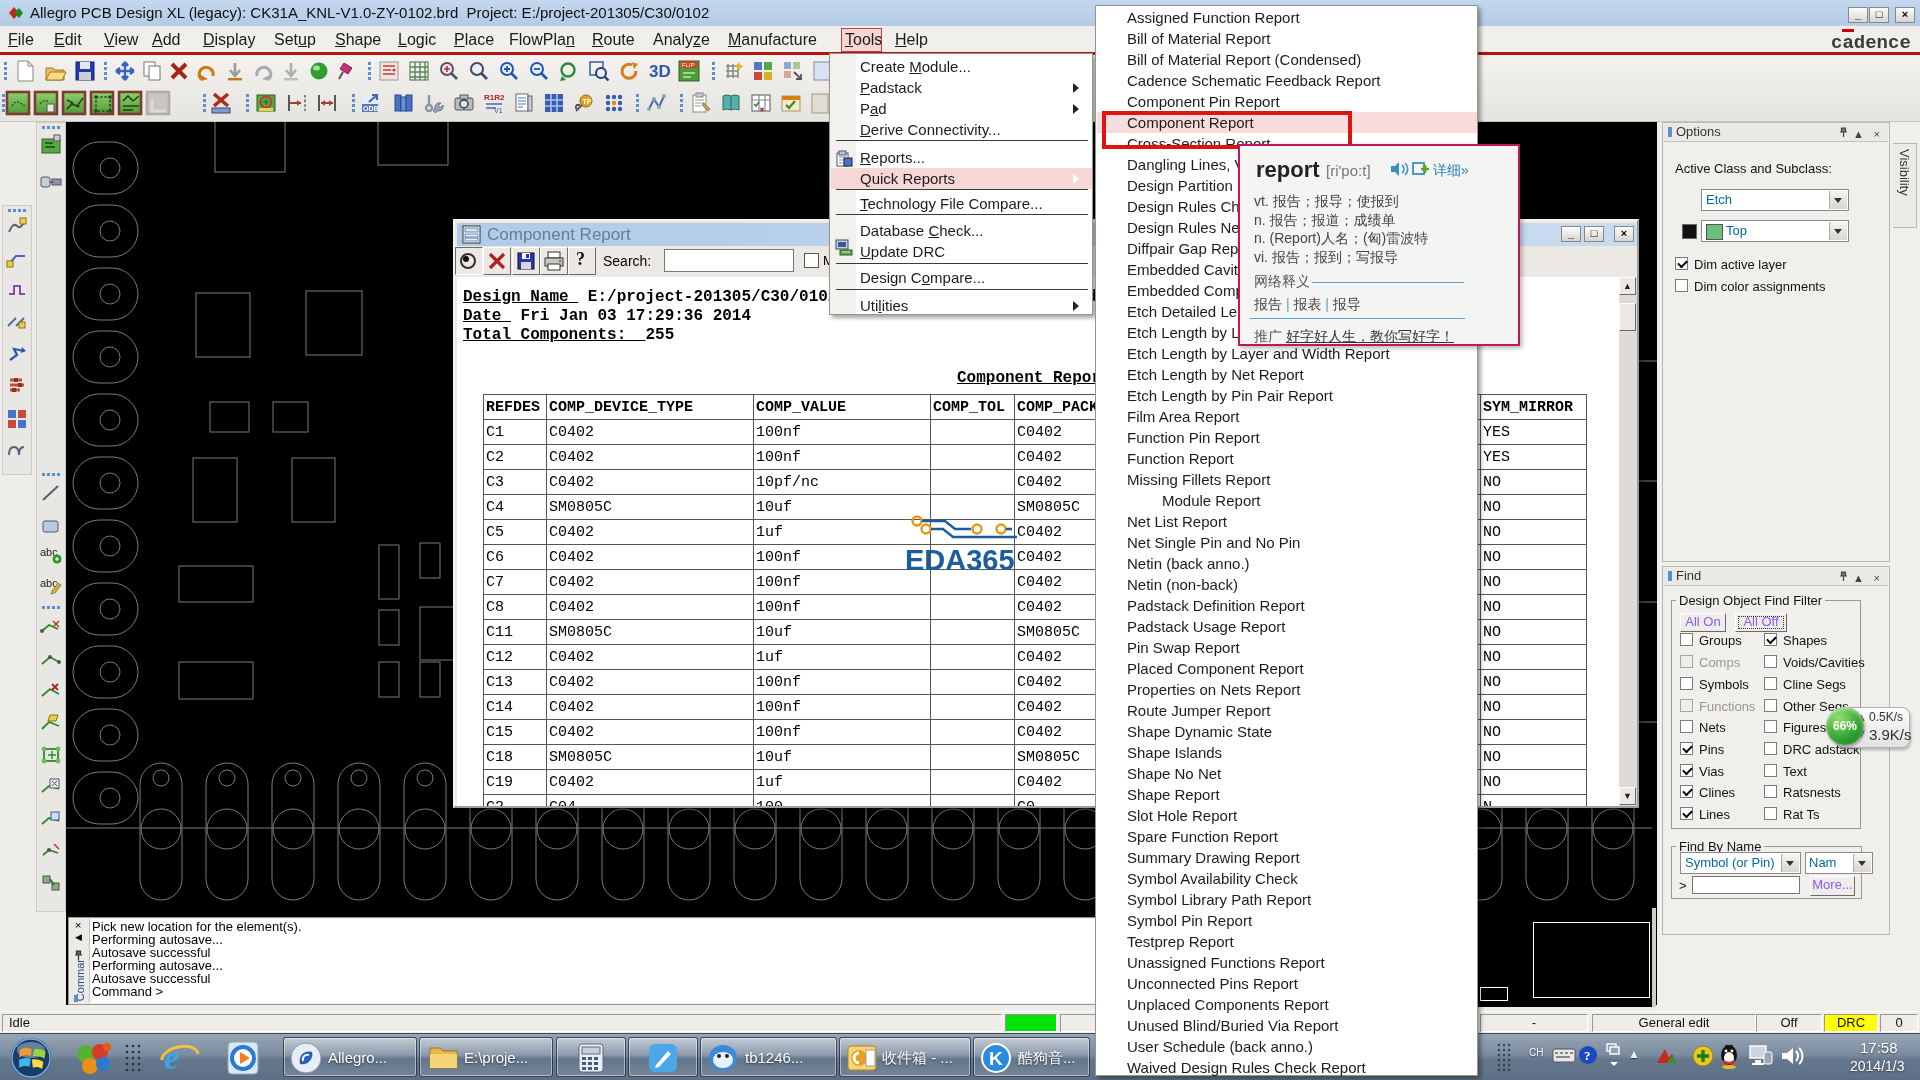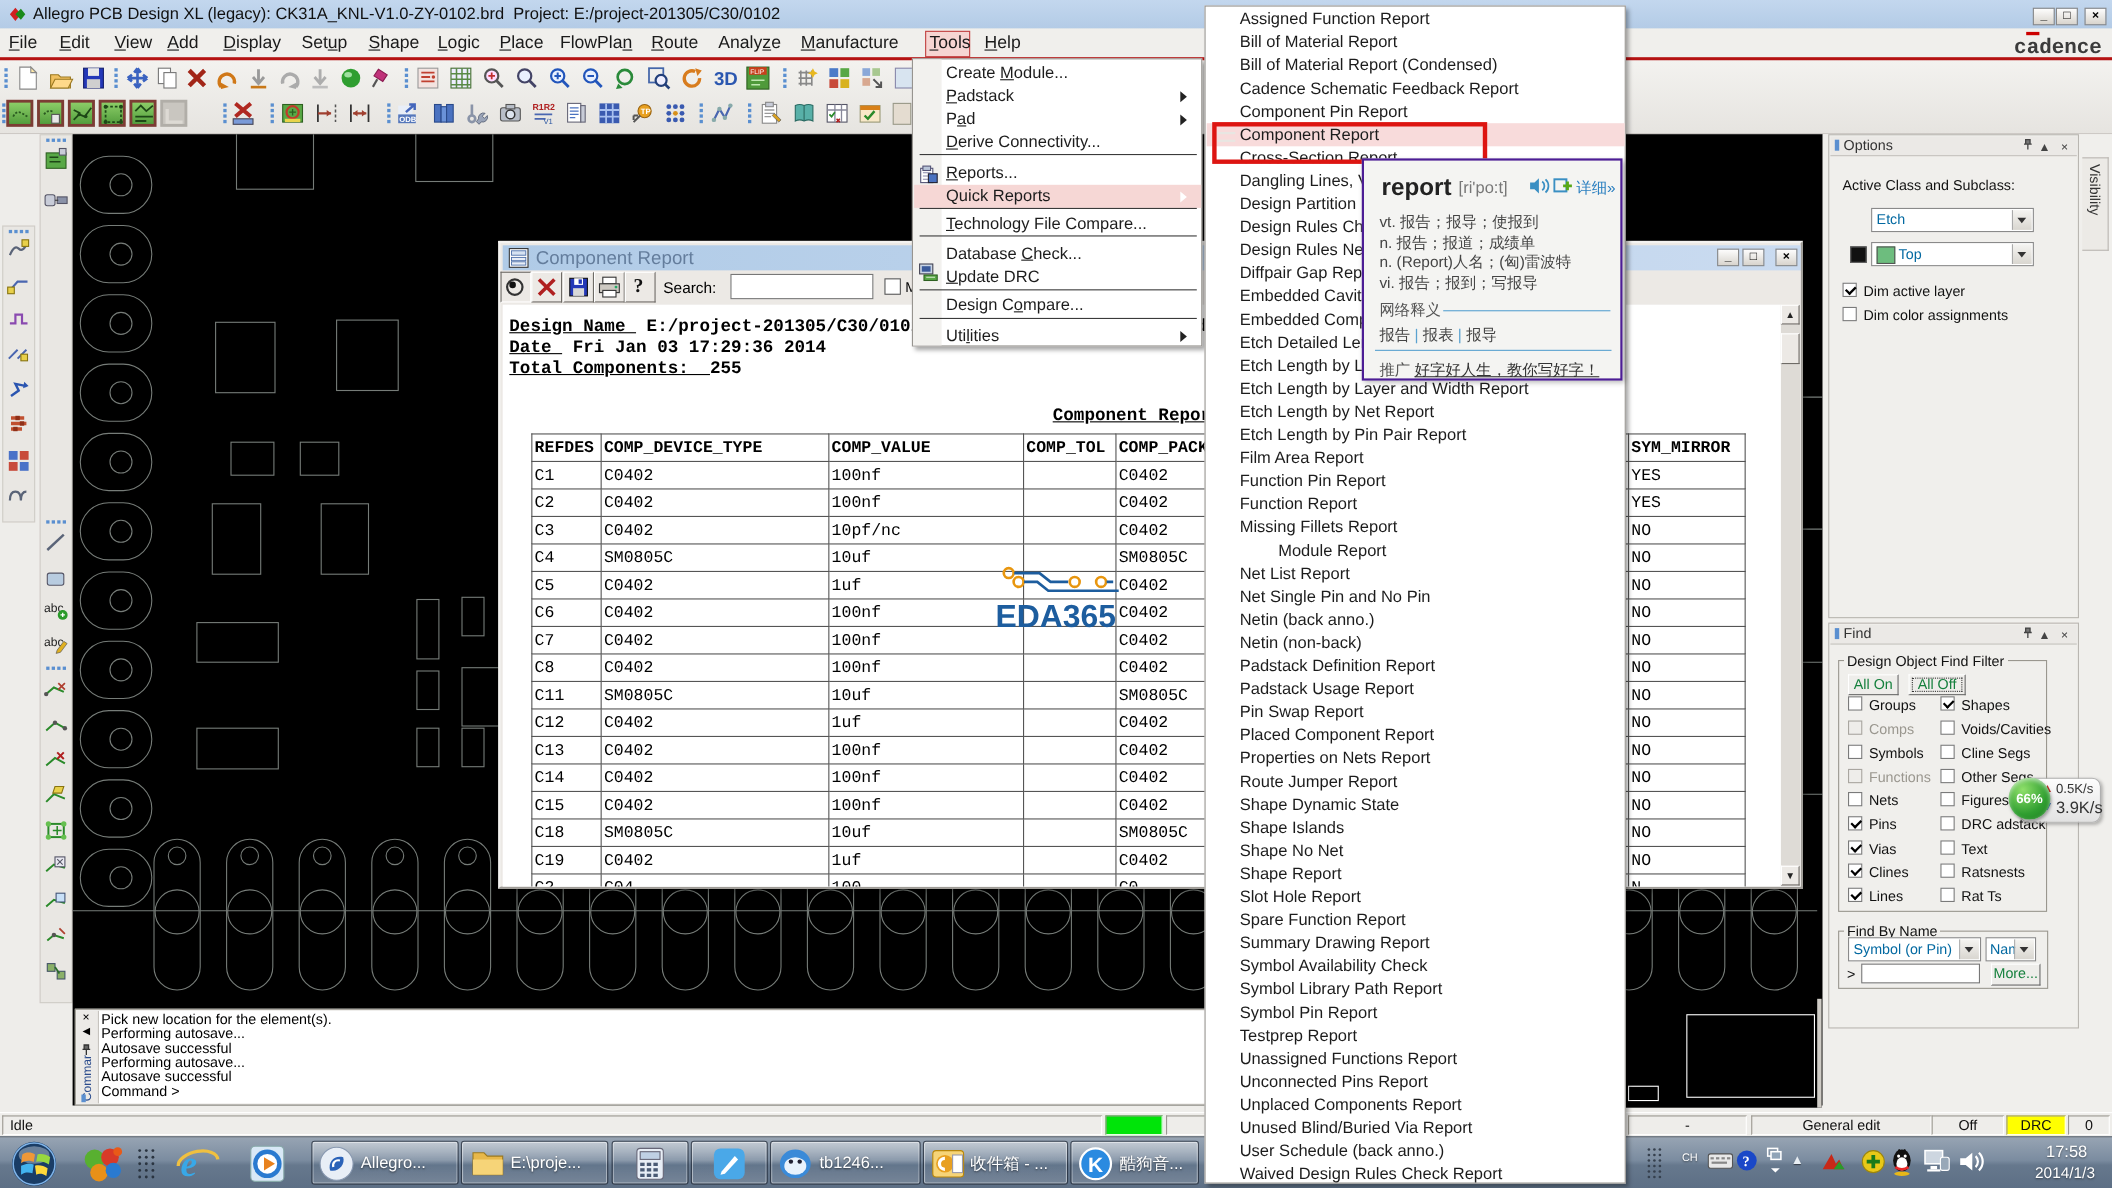--- a/index.html
+++ b/index.html
@@ -27,21 +27,21 @@
 #rightcol{left:1657px;top:122px;width:263px;height:889px;background:#f0efec;}
 .panel{position:absolute;background:#f0efec;border:1px solid #b9b6b1;box-sizing:border-box;}
 .phead{position:absolute;left:1px;top:1px;right:1px;height:17px;background:#ebe9e6;border-bottom:1px solid #c6c3be;font-size:13px;color:#333;padding-left:12px;line-height:16px;}
 .pdots{position:absolute;left:4px;top:3px;width:4px;height:10px;background:linear-gradient(#5a8fd0,#5a8fd0);}
 .phbtn{position:absolute;top:2px;font-size:11px;color:#444;}
 .cb{position:absolute;width:13px;height:13px;background:#fff;border:1px solid #7a7a7a;box-sizing:border-box;}
 .cb.dis{background:#eeedea;border-color:#a9a6a0;}
 .check{position:absolute;left:2px;top:2px;width:7px;height:4px;border-left:2px solid #000;border-bottom:2px solid #000;transform:rotate(-45deg);}
 .lbl{position:absolute;font-size:13px;color:#111;}
 .lbl.dis{color:#9a978f;}
-.btn{position:absolute;background:#eeedea;border:1px solid #888;border-top-color:#fff;border-left-color:#fff;border-right-color:#6a6a6a;border-bottom-color:#6a6a6a;box-sizing:border-box;text-align:center;font-size:13px;color:#15803d;}
+.btn{position:absolute;background:#eeedea;border:1px solid #888;border-top-color:#fff;border-left-color:#fff;border-right-color:#6a6a6a;border-bottom-color:#6a6a6a;box-sizing:border-box;text-align:center;font-size:13px;color:#8b5cf6;}
 .combo{position:absolute;background:#fff;border:1px solid #8a8a8a;box-sizing:border-box;font-size:13px;color:#0369a1;}
 .cArrow{position:absolute;right:1px;top:1px;bottom:1px;width:17px;background:linear-gradient(#f5f4f1,#d9d6d0);border-left:1px solid #aaa;}
 .cArrow:after{content:"";position:absolute;left:4px;top:7px;border:4px solid transparent;border-top:5px solid #333;}
 
 #statusbar{left:0;top:1011px;width:1920px;height:22px;background:#eeedea;border-top:1px solid #fff;box-sizing:border-box;}
 .sfield{position:absolute;top:2px;height:18px;border:1px solid #9a978f;border-bottom-color:#fff;border-right-color:#fff;box-sizing:border-box;font-size:13px;color:#111;text-align:center;line-height:16px;}
 
 #taskbar{left:0;top:1033px;width:1920px;height:47px;background:linear-gradient(#97a4b3,#7b8ca0 45%,#66788d 55%,#5d6f85);border-top:1px solid #3f4c5c;box-sizing:border-box;}
 .tbtn{position:absolute;top:3px;height:40px;background:linear-gradient(rgba(255,255,255,.45),rgba(255,255,255,.12) 45%,rgba(90,110,135,.25) 55%,rgba(255,255,255,.15));border:1px solid rgba(25,35,50,.75);border-radius:3px;box-shadow:inset 0 0 0 1px rgba(255,255,255,.45);box-sizing:border-box;color:#fff;font-size:15px;}
 .tbtn span{position:absolute;left:44px;top:11px;text-shadow:0 1px 2px rgba(0,0,0,.6);}
@@ -64,21 +64,21 @@
 .tmi{position:absolute;left:1px;width:261px;height:21px;font-size:15px;color:#1c1c1c;line-height:21px;}
 .tmi .t{position:absolute;left:29px;}
 .tmi.hl{background:#f6d7d5;}
 .sep{position:absolute;left:6px;width:252px;height:1px;background:#3a3a3a;}
 .arrowR{position:absolute;right:8px;top:6px;width:0;height:0;border:5px solid transparent;border-left:6px solid #222;}
 #submenu{left:1095px;top:5px;width:383px;height:1071px;background:#fff;border:1px solid #97948f;box-shadow:3px 3px 4px rgba(0,0,0,.35);box-sizing:border-box;}
 .smi{position:absolute;left:1px;width:380px;height:21px;font-size:15px;color:#1c1c1c;line-height:21px;}
 .smi .t{position:absolute;left:30px;white-space:nowrap;}
 #redbox{left:1102px;top:111px;width:250px;height:38px;border:4px solid #dd1511;box-sizing:border-box;}
 
-#dict{left:1238px;top:144px;width:237px;height:202px;background:#f4f4f2;border:2px solid #4c1d95;box-shadow:2px 2px 5px rgba(0,0,0,.3);box-sizing:border-box;font-size:14px;color:#333;}
+#dict{left:1238px;top:144px;width:282px;height:202px;background:#f4f4f2;border:2px solid #be185d;box-shadow:2px 2px 5px rgba(0,0,0,.3);box-sizing:border-box;font-size:14px;color:#333;}
 #dict .cjk{letter-spacing:0px;}
 </style>
 </head>
 <body>
 <div id="stage">
 
 <div class="abs" id="titlebar">
   <svg class="abs" style="left:7px;top:4px" width="18" height="18" viewBox="0 0 18 18">
     <path d="M2 9 L7 3 L12 9 L7 15 Z" fill="#d02020"></path>
     <path d="M7 9 L12 4 L16 9 L12 14 Z" fill="#1a8a1a"></path>
@@ -805,21 +805,21 @@
           <span class="check"></span>
         </div>
         <div class="lbl" style="left:36px;top:240px;">Lines</div>
         <div class="cb" style="left:101px;top:240px;"></div>
         <div class="lbl" style="left:120px;top:240px;">Rat Ts</div>
       </div>
   <fieldset class="abs" style="left:8px;top:272px;width:189px;height:58px;border:1px solid #9a978f;margin:0;padding:0;">
     <legend style="font-size:13px;color:#111;margin-left:4px;padding:0 3px;">Find By Name</legend>
   </fieldset>
   <div class="combo" style="left:17px;top:285px;width:121px;height:22px;line-height:20px;padding-left:4px;">Symbol (or Pin)<span class="cArrow"></span></div>
-  <div class="combo" style="left:142px;top:285px;width:46px;height:22px;line-height:20px;padding-left:3px;">Nam<span class="cArrow"></span></div>
+  <div class="combo" style="left:142px;top:285px;width:68px;height:22px;line-height:20px;padding-left:3px;">Nam<span class="cArrow"></span></div>
   <div class="lbl" style="left:16px;top:311px;">&gt;</div>
   <div class="abs" style="left:29px;top:309px;width:108px;height:18px;background:#fff;border:1px solid #777;box-sizing:border-box;"></div>
   <div class="btn" style="left:147px;top:309px;width:45px;height:20px;">More...</div>
 </div>
 
 <div class="abs" style="left:1836px;top:707px;width:72px;height:39px;background:linear-gradient(#fdfdfd,#e2e2e2);border:1px solid #b0b0b0;border-radius:8px;box-shadow:1px 2px 3px rgba(0,0,0,.25);"></div>
 <div class="abs" style="left:1856px;top:711px;font-size:11px;color:#c03028;">▲</div>
 <div class="abs" style="left:1869px;top:710px;font-size:12px;color:#333;">0.5K/s</div>
 <div class="abs" style="left:1856px;top:727px;font-size:11px;color:#3a7ac0;">▼</div>
 <div class="abs" style="left:1869px;top:726px;font-size:15px;color:#333;">3.9K/s</div>

